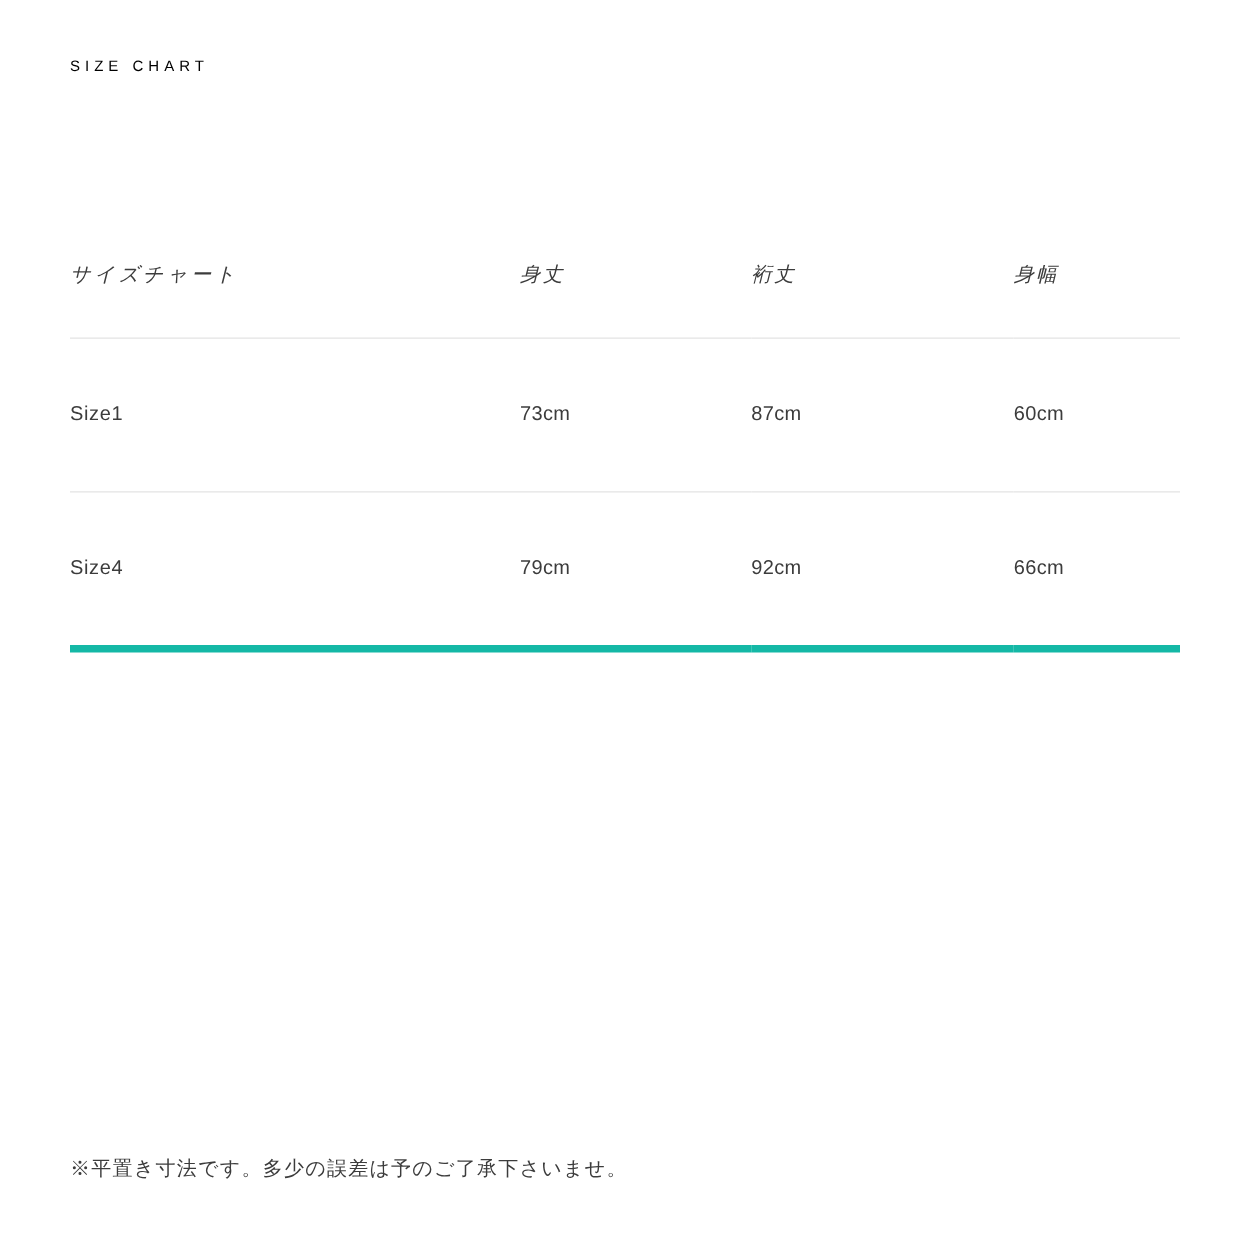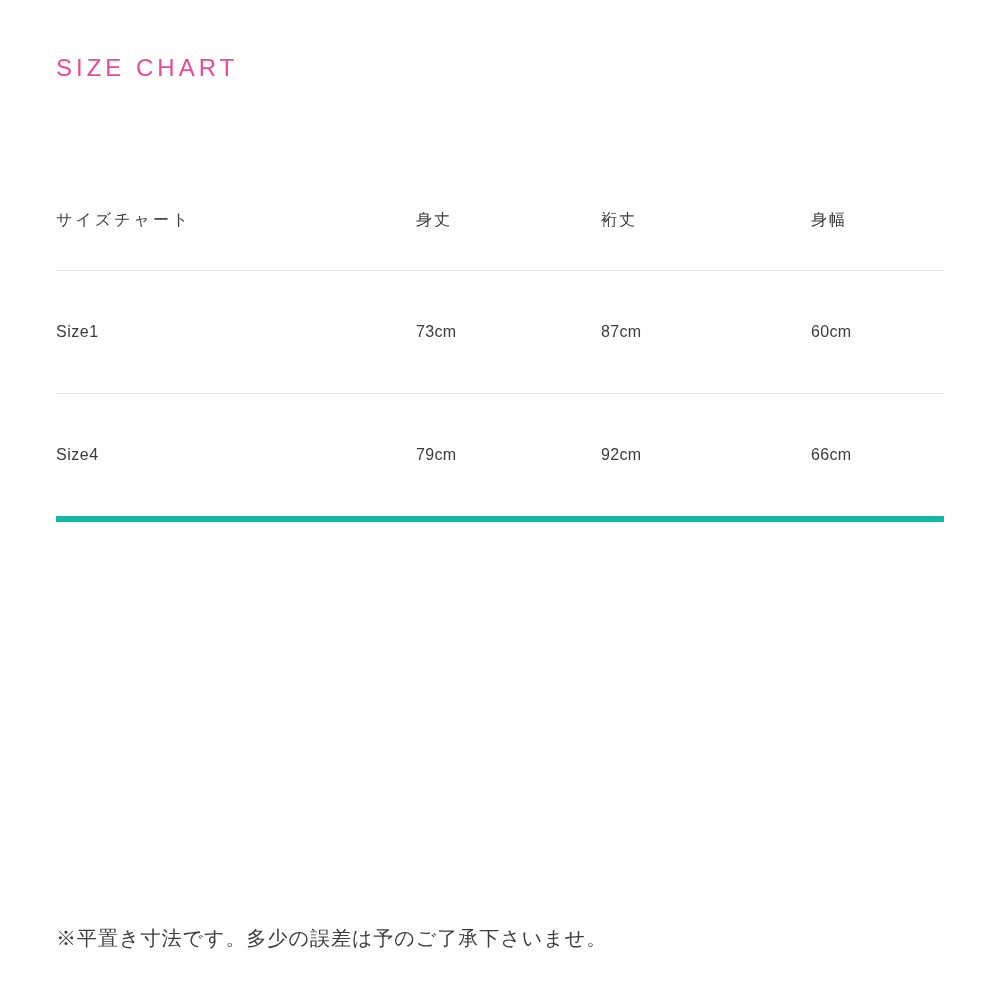--- a/index.html
+++ b/index.html
@@ -18,23 +18,23 @@
     position: relative;
     width: 1000px;
     height: 1000px;
     box-sizing: border-box;
     padding: 0 56px;
   }
   .page-title {
     position: absolute;
     top: 38px;
     left: 56px;
-    font-size: 24px;
+    font-size: 12px;
     letter-spacing: 4px;
-    color: #ec4899;
+    color: #000000;
     font-weight: 400;
   }
   .table-wrap {
     position: absolute;
     top: 170px;
     left: 56px;
     right: 56px;
   }
   table.size-chart {
     width: 100%;
@@ -48,20 +48,21 @@
     font-size: 16px;
     color: #3c3c3c;
     padding: 0;
     height: 122px;
     vertical-align: middle;
     border-bottom: 1px solid #e4e4e4;
   }
   table.size-chart thead th {
     height: 100px;
     vertical-align: middle;
+    font-style: italic;
   }
   th.col-label, td.col-label {
     width: 360px;
     letter-spacing: 3px;
   }
   th.col-m1, td.col-m1 { width: 185px; }
   th.col-m2, td.col-m2 { width: 210px; }
   th.col-m3, td.col-m3 { width: auto; }
 
   th.col-m1, th.col-m2, th.col-m3 {
@@ -74,21 +75,21 @@
     letter-spacing: 0.3px;
   }
   tbody tr:last-child th,
   tbody tr:last-child td {
     border-bottom: 6px solid #14b8a6;
   }
   .note {
     position: absolute;
     left: 56px;
     top: 925px;
-    font-size: 20px;
+    font-size: 16px;
     color: #3c3c3c;
     letter-spacing: 1px;
   }
 </style>
 </head>
 <body>
 
 <div class="page">
 
   <h1 class="page-title">SIZE CHART</h1>

